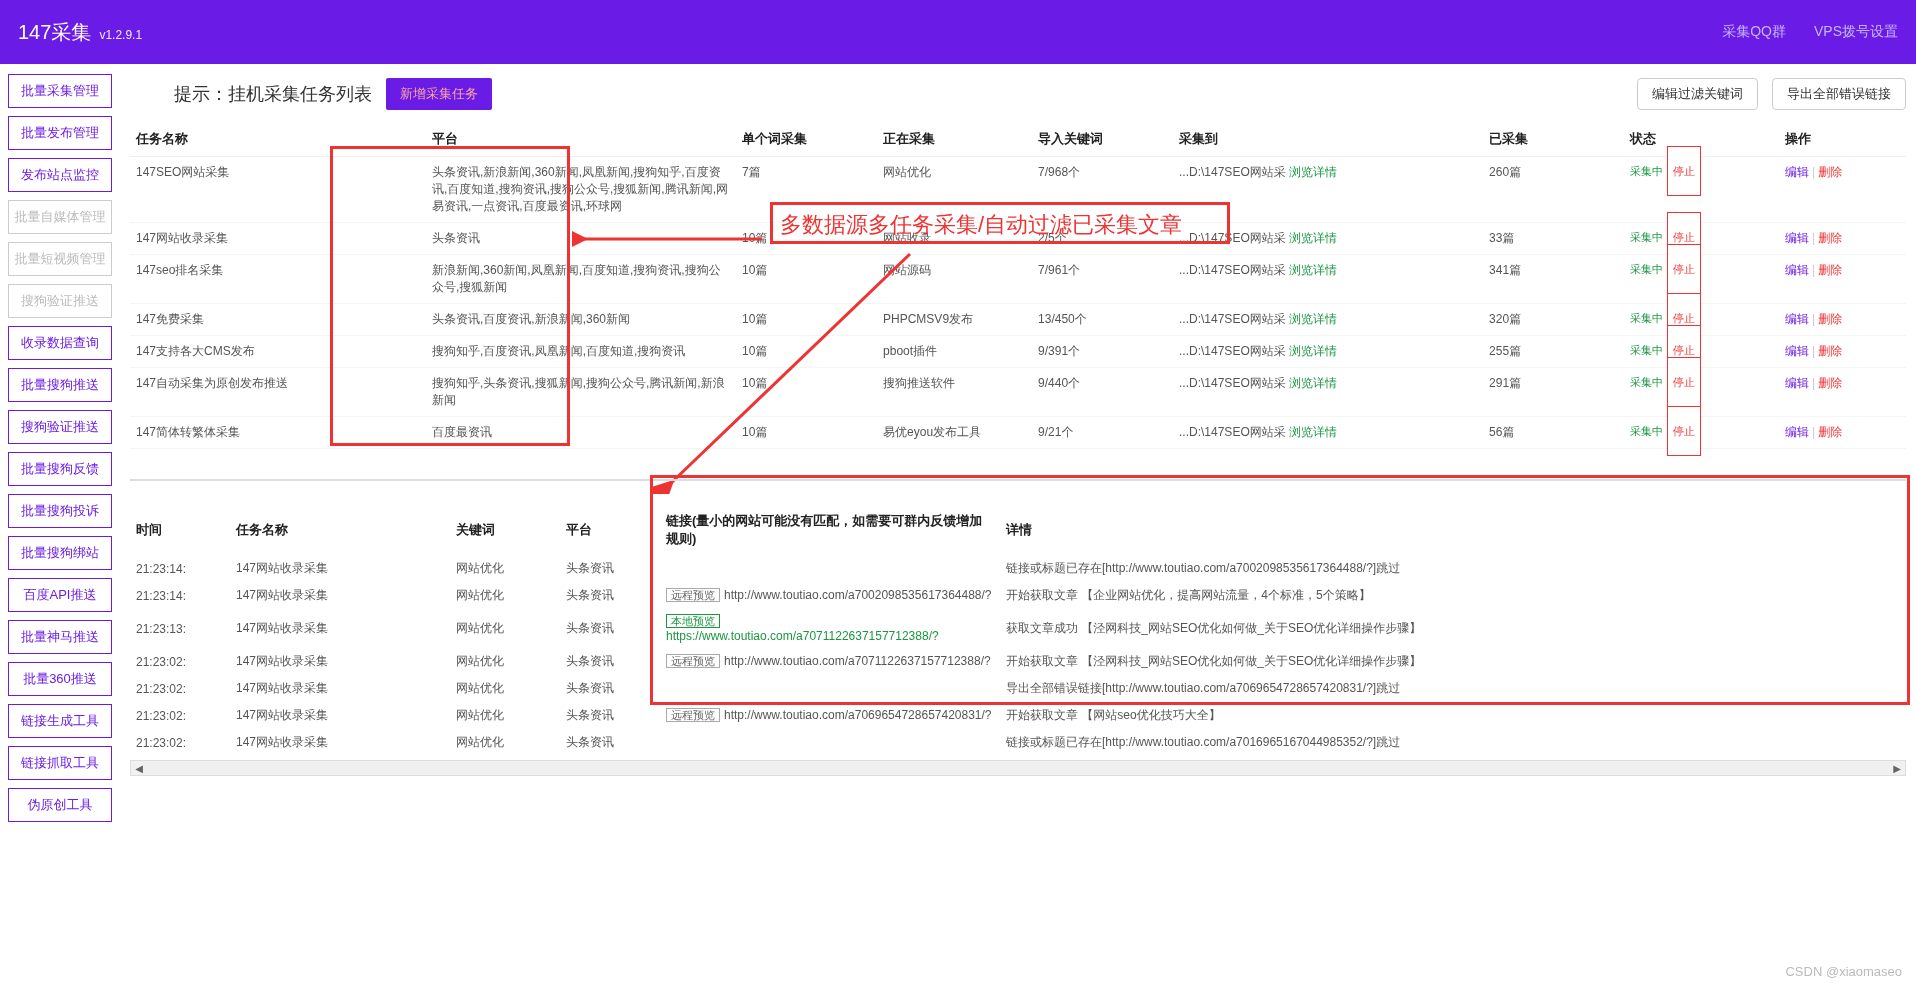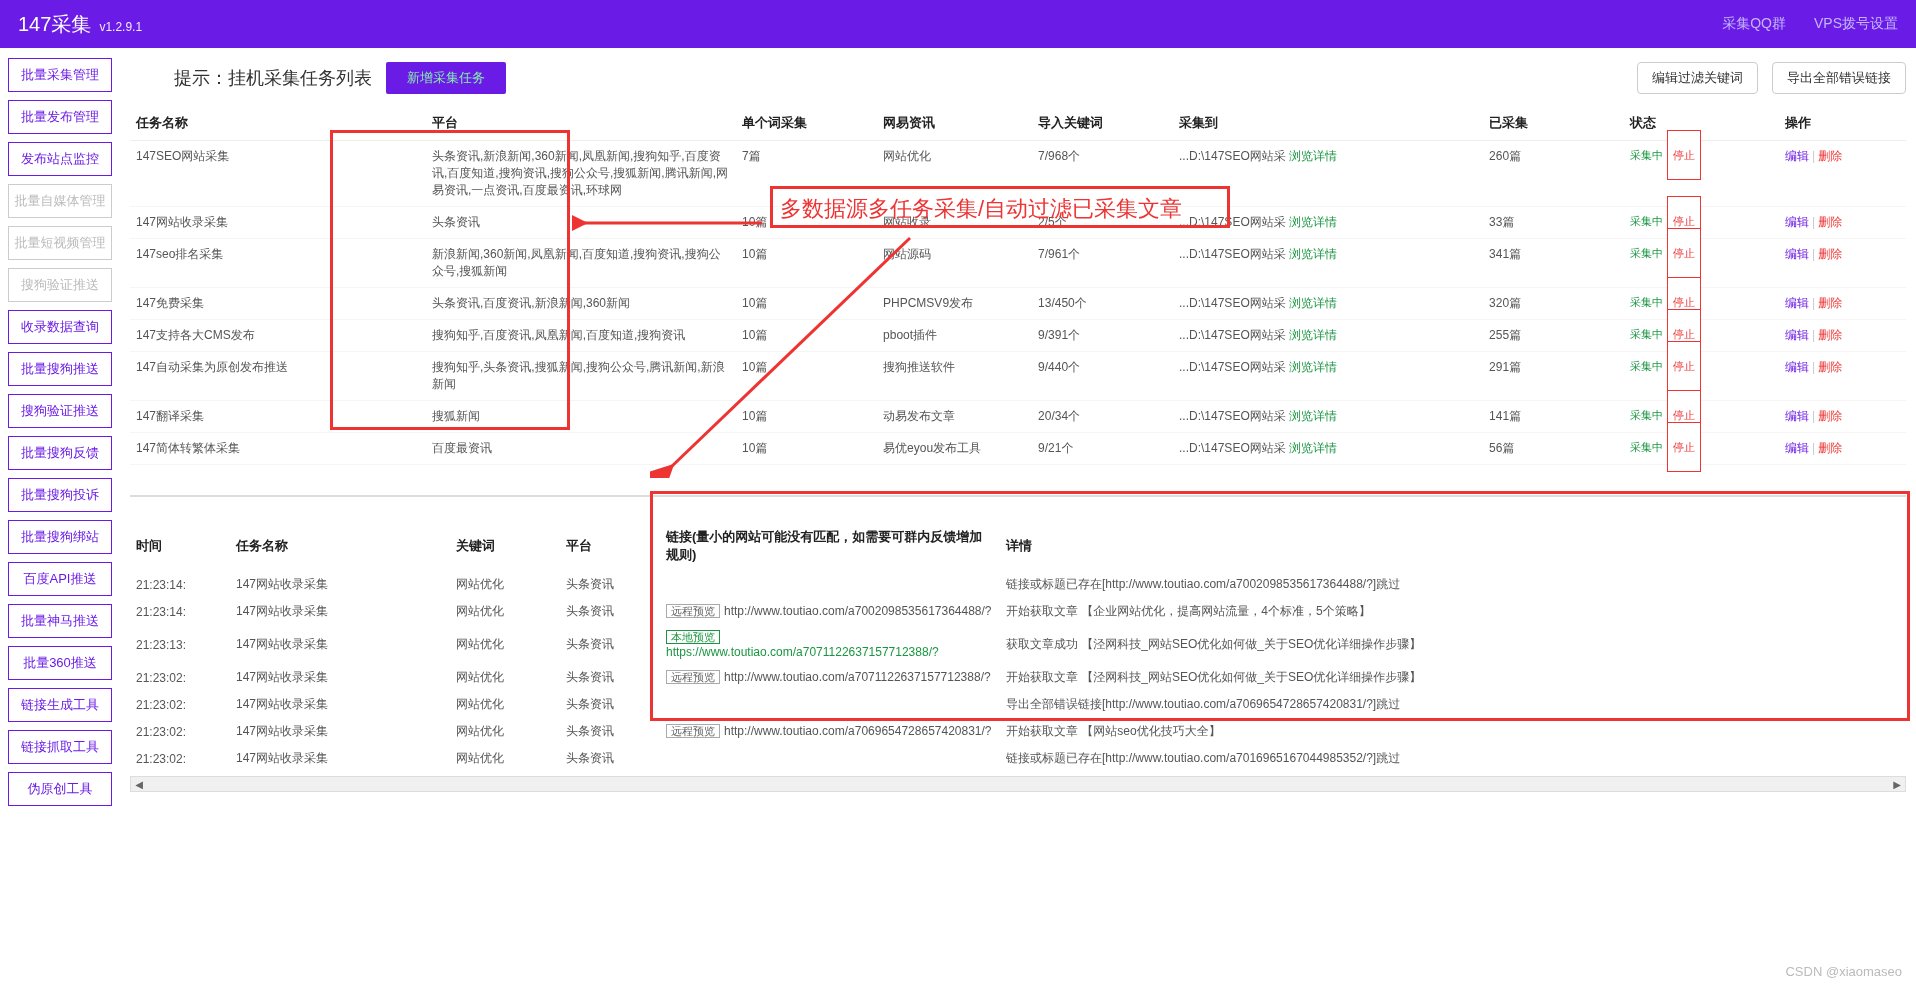--- a/index.html
+++ b/index.html
@@ -1,30 +1,30 @@
 <!DOCTYPE html>
 <html><head>
 <meta charset="utf-8">
 <style>
 * { margin: 0; padding: 0; box-sizing: border-box; }
 body { font-family: "Microsoft YaHei", Arial, sans-serif; font-size: 12px; background: #fff; color: #333; }
-.header { background: #6a1be5; color: #fff; height: 48px; display: flex; align-items: center; padding: 0 18px; justify-content: space-between; }
+.header { background: #6a1be5; color: #fff; height: 64px; display: flex; align-items: center; padding: 0 18px; justify-content: space-between; }
 .header-left { display: flex; align-items: baseline; gap: 8px; }
 .app-title { font-size: 20px; font-weight: 500; }
 .app-version { font-size: 12px; opacity: .9; }
 .header-right { display: flex; gap: 28px; font-size: 14px; }
 .header-link { color: #c4b5fd; cursor: pointer; text-align: right; }
 .layout { display: flex; height: calc(993px - 48px); }
 .sidebar { width: 120px; padding: 10px 8px; display: flex; flex-direction: column; gap: 8px; overflow-y: auto; }
 .sidebar-item { border: 1px solid #6a1be5; color: #6a1be5; text-align: center; padding: 7px 4px; font-size: 13px; border-radius: 0; cursor: pointer; background: #fff; }
 .sidebar-item.disabled { border-color: #ccc; color: #bbb; cursor: default; }
 .main { flex: 1; padding: 8px 10px; overflow: auto; position: relative; }
 .toolbar { display: flex; align-items: center; gap: 14px; padding: 6px 0 12px 0; }
 .toolbar-title { font-size: 18px; color: #333; margin-left: 44px; }
-.btn-primary { background: #6a1be5; color: #86efac; border: none; padding: 7px 21px; font-size: 13px; border-radius: 2px; cursor: pointer; }
+.btn-primary { background: #6a1be5; color: #fca5a5; border: none; padding: 7px 14px; font-size: 13px; border-radius: 2px; cursor: pointer; }
 .toolbar-spacer { flex: 1; }
 .btn-outline { background: #fff; border: 1px solid #ccc; padding: 6px 14px; font-size: 13px; border-radius: 4px; cursor: pointer; color: #333; }
 .table { width: 100%; border-collapse: collapse; }
 .table th { text-align: left; font-weight: 600; font-size: 13px; padding: 8px 6px; color: #222; border-bottom: 1px solid #eee; }
 .table td { padding: 7px 6px; font-size: 12px; color: #555; vertical-align: top; border-bottom: 1px solid #f5f5f5; }
 .col-platform { max-width: 210px; }
 .link-green { color: #1a9641; cursor: pointer; }
 .status-running { color: #1a9641; font-size: 11px; }
 .btn-stop { border: 1px solid #e33; color: #e33; padding: 18px 5px; font-size: 11px; cursor: pointer; background: #fff; margin-left: 4px; }
 .op-edit { color: #6a1be5; cursor: pointer; }
@@ -88,21 +88,21 @@
       <button class="btn-outline">编辑过滤关键词</button>
       <button class="btn-outline">导出全部错误链接</button>
     </div>
 
     <table class="table">
       <thead>
         <tr>
           <th style="width:210px">任务名称</th>
           <th style="width:220px">平台</th>
           <th style="width:100px">单个词采集</th>
-          <th style="width:110px">网易资讯</th>
+          <th style="width:110px">正在采集</th>
           <th style="width:100px">导入关键词</th>
           <th style="width:220px">采集到</th>
           <th style="width:100px">已采集</th>
           <th style="width:110px">状态</th>
           <th style="width:90px">操作</th>
         </tr>
       </thead>
       <tbody id="task-tbody">
           <tr>
             <td>147SEO网站采集</td>
@@ -160,31 +160,20 @@
             <td><span class="op-edit">编辑</span><span class="op-sep">|</span><span class="op-del">删除</span></td>
           </tr>
           <tr>
             <td>147自动采集为原创发布推送</td>
             <td class="col-platform">搜狗知乎,头条资讯,搜狐新闻,搜狗公众号,腾讯新闻,新浪新闻</td>
             <td>10篇</td>
             <td>搜狗推送软件</td>
             <td>9/440个</td>
             <td>...D:\147SEO网站采 <span class="link-green">浏览详情</span></td>
             <td>291篇</td>
-            <td><span class="status-running">采集中</span><span class="btn-stop">停止</span></td>
-            <td><span class="op-edit">编辑</span><span class="op-sep">|</span><span class="op-del">删除</span></td>
-          </tr>
-          <tr>
-            <td>147翻译采集</td>
-            <td class="col-platform">搜狐新闻</td>
-            <td>10篇</td>
-            <td>动易发布文章</td>
-            <td>20/34个</td>
-            <td>...D:\147SEO网站采 <span class="link-green">浏览详情</span></td>
-            <td>141篇</td>
             <td><span class="status-running">采集中</span><span class="btn-stop">停止</span></td>
             <td><span class="op-edit">编辑</span><span class="op-sep">|</span><span class="op-del">删除</span></td>
           </tr>
           <tr>
             <td>147简体转繁体采集</td>
             <td class="col-platform">百度最资讯</td>
             <td>10篇</td>
             <td>易优eyou发布工具</td>
             <td>9/21个</td>
             <td>...D:\147SEO网站采 <span class="link-green">浏览详情</span></td>

